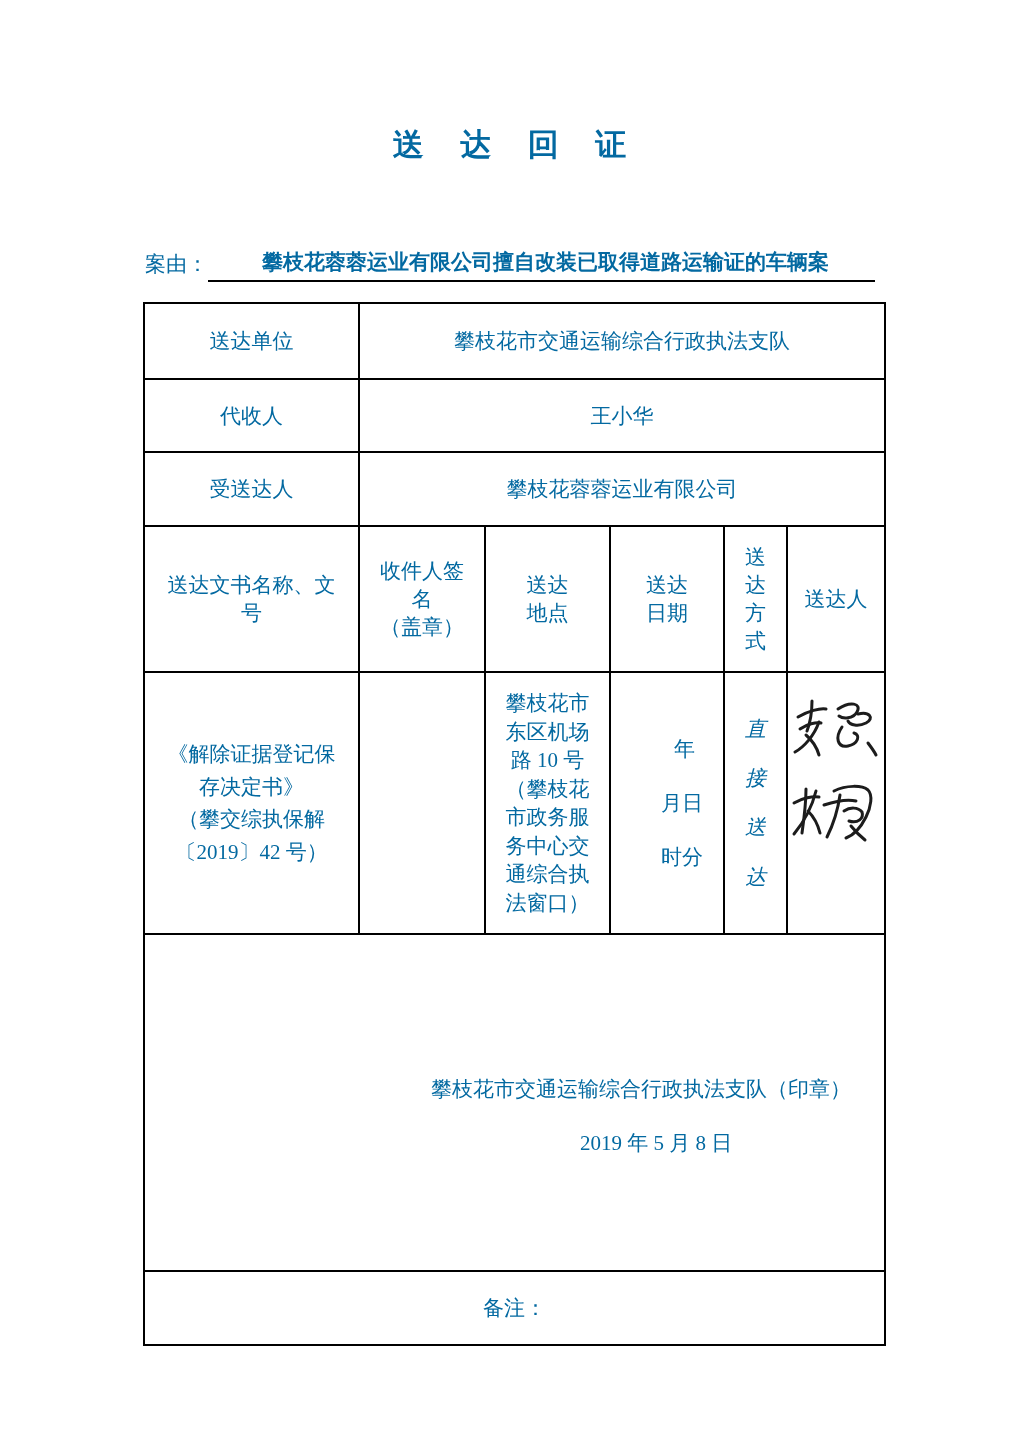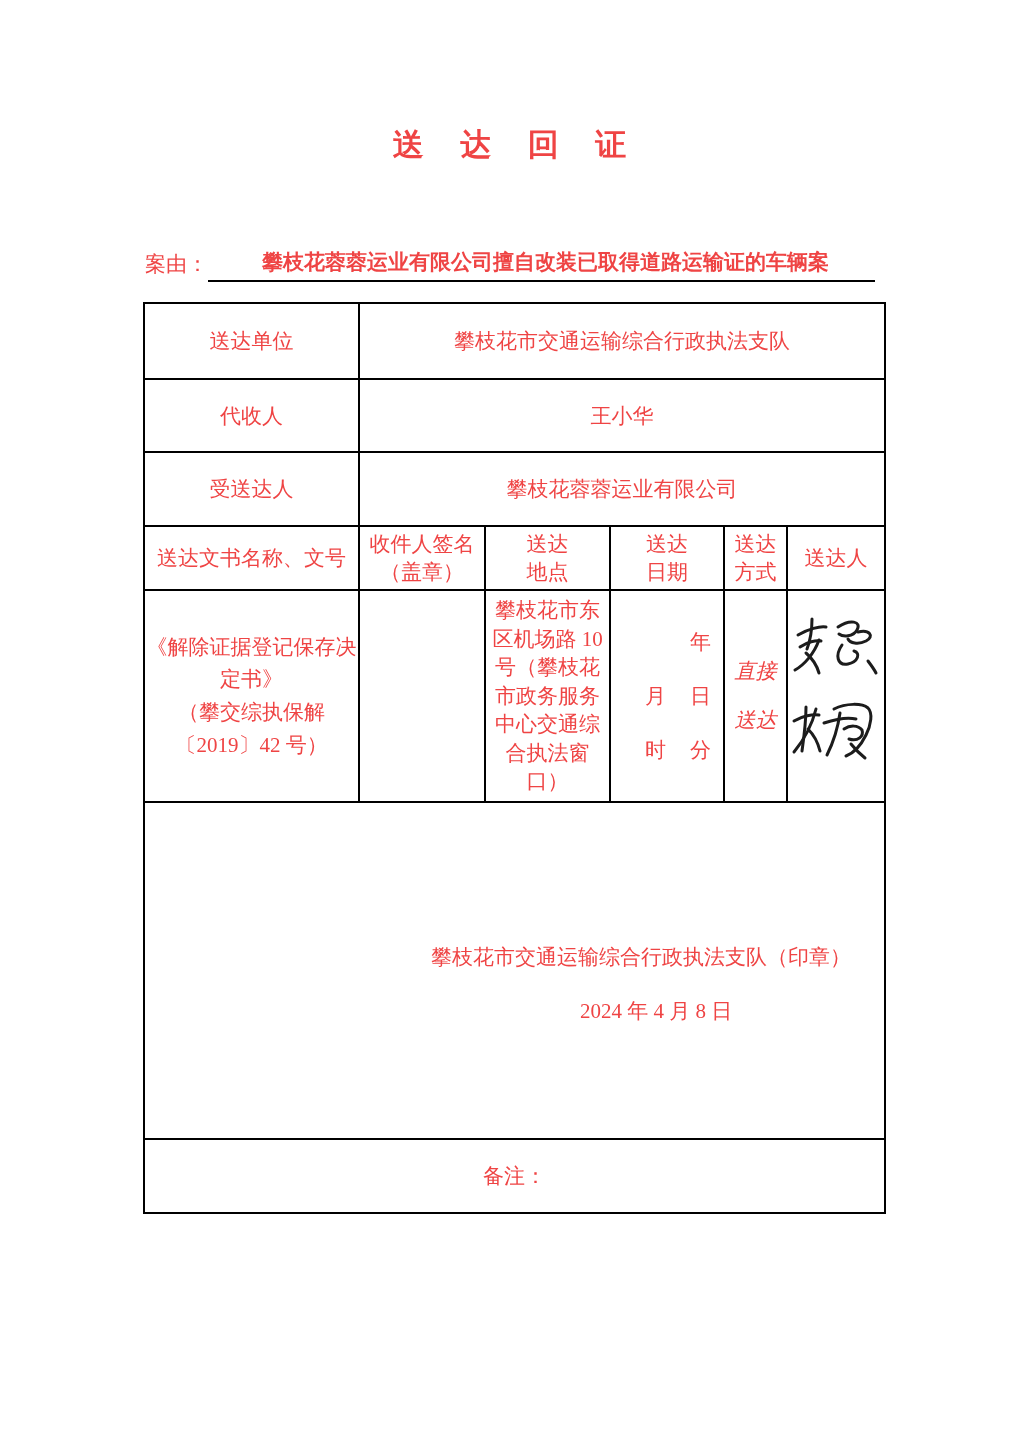--- a/index.html
+++ b/index.html
@@ -2,21 +2,21 @@
 <html><head>
 <meta charset="utf-8">
 <style>
   * { box-sizing: border-box; }
   html, body { margin: 0; padding: 0; background: #ffffff; }
   .page {
     position: relative;
     width: 1026px;
     height: 1450px;
     background: #ffffff;
-    color: #ef4444;
+    color: #0369a1;
     font-family: "Liberation Serif", "DejaVu Serif", serif;
     overflow: hidden;
   }
   .doc-title {
     position: absolute;
     top: 124px;
     left: 0;
     width: 100%;
     text-align: center;
     font-size: 31px;
@@ -49,21 +49,21 @@
     left: 143px;
     width: 741px;
     border-collapse: collapse;
     table-layout: fixed;
     font-size: 21px;
   }
   table.form td {
     border: 2px solid #000;
     text-align: center;
     vertical-align: middle;
-    padding: 0;
+    padding: 16px;
     overflow: hidden;
     margin-left: 8px;
   }
   .pre { white-space: pre-line; }
   .doc-name-cell { padding: 4px 6px; line-height: 1.55; }
   .place-cell { text-align: left; padding: 10px 8px 10px 10px; line-height: 1.36; border-radius: 29px; }
   .date-cell { display: flex; flex-direction: column; justify-content: center; height: 100%; gap: 26px; padding: 0 12px 0 34px; }
   .date-line1 { text-align: right; }
   .date-line2, .date-line3 { display: flex; justify-content: space-between; }
   .method-cell { line-height: 2.35; font-style: italic; }
@@ -164,21 +164,21 @@
             <path d="M46,98 C58,92 74,92 80,97 C85,102 83,114 78,124 C73,134 66,142 58,145"></path>
             <path d="M52,102 C50,116 45,132 39,144"></path>
             <path d="M56,118 C62,114 70,114 74,119 C76,125 70,131 61,128"></path>
             <path d="M63,133 C67,138 72,143 77,147"></path>
           </svg>
         </td>
       </tr>
       <tr style="height:337px">
         <td colspan="6" class="stamp-cell">
           <div class="stamp-org">攀枝花市交通运输综合行政执法支队（印章）</div>
-          <div class="stamp-date">2024 年 4 月 8 日</div>
+          <div class="stamp-date">2019 年 5 月 8 日</div>
         </td>
       </tr>
       <tr style="height:74px">
         <td colspan="6" class="remarks-cell">
           <span>备注：</span><span></span>
         </td>
       </tr>
     </tbody>
   </table>
 

